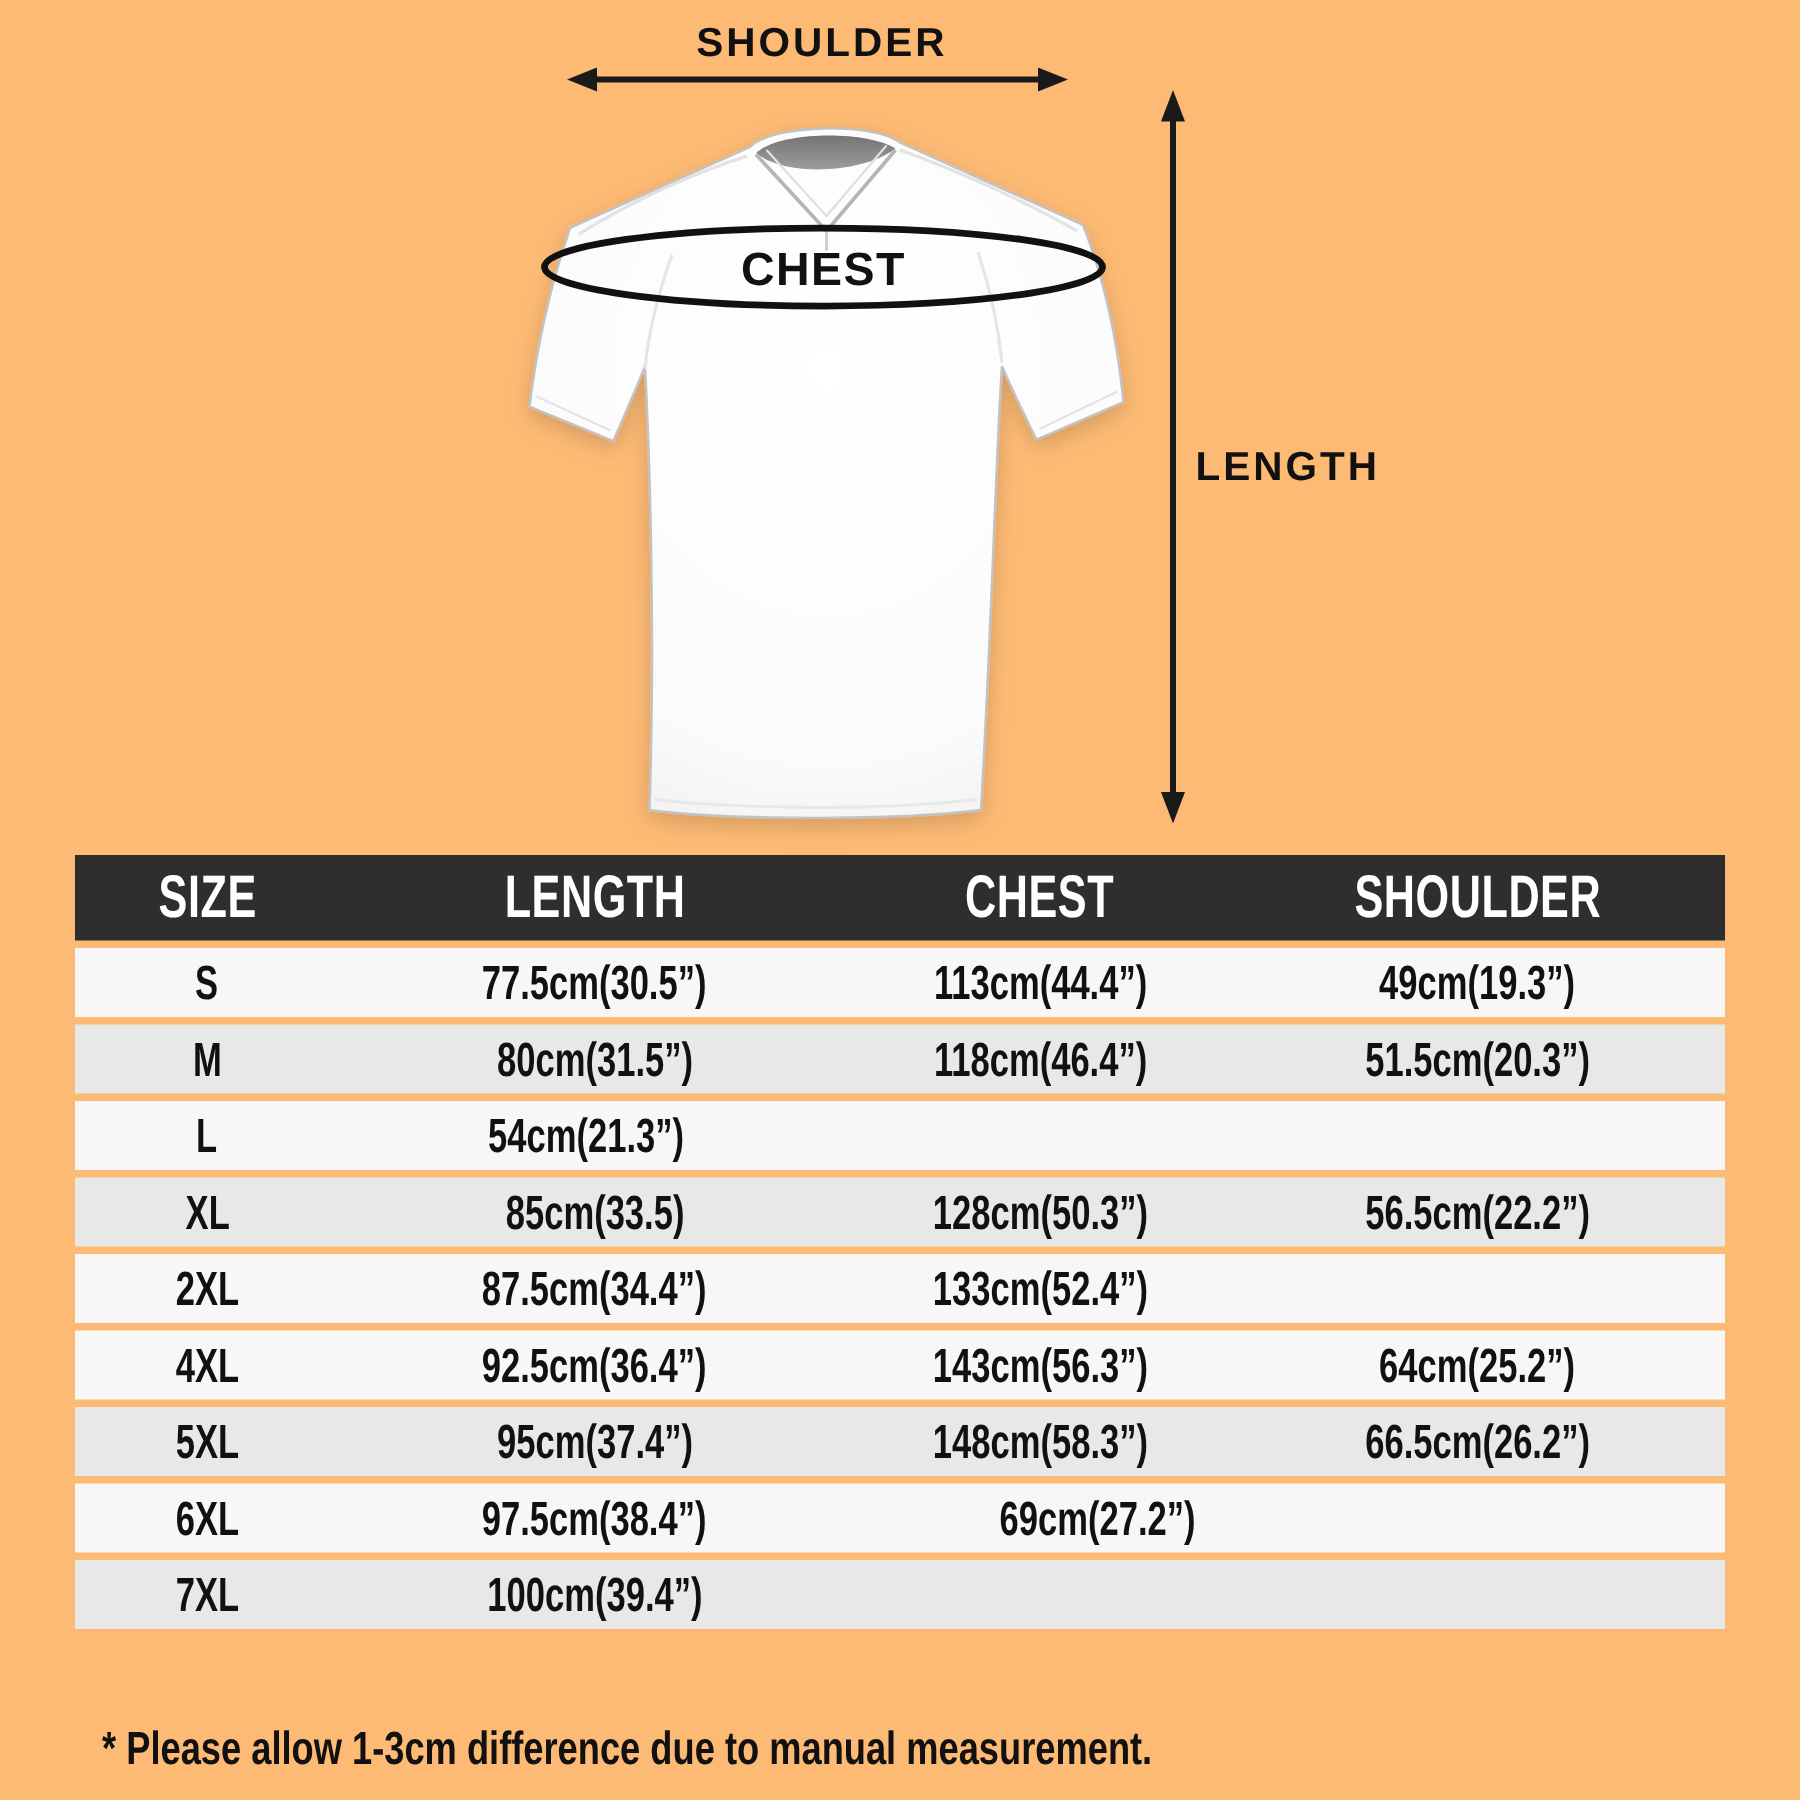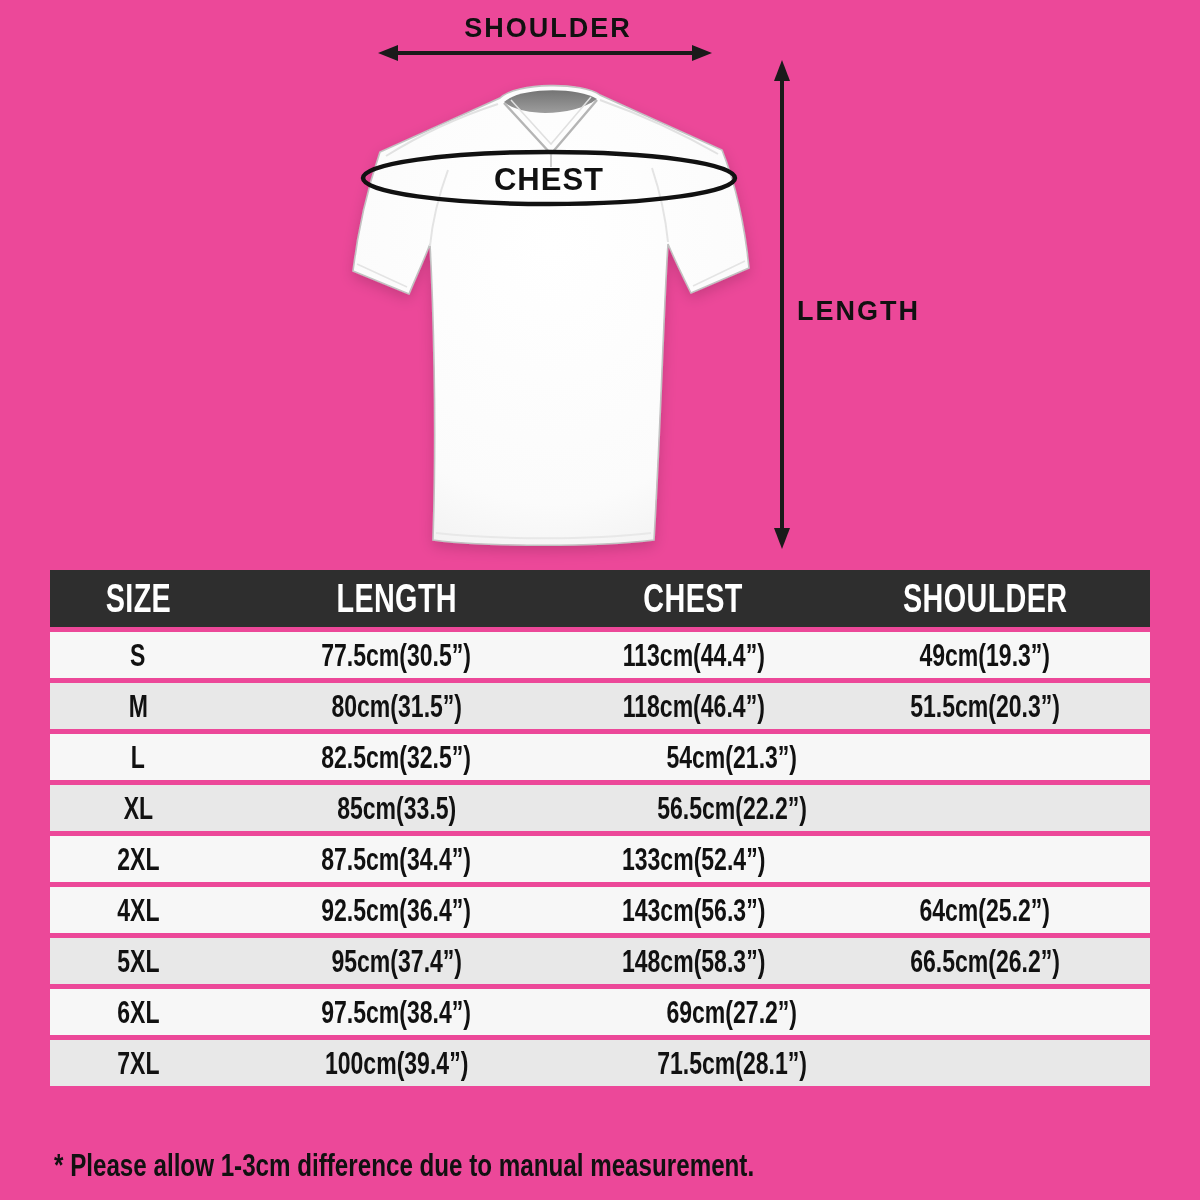--- a/index.html
+++ b/index.html
@@ -1,19 +1,19 @@
 <!DOCTYPE html>
 <html><head>
 <meta charset="utf-8">
 <style>
   html,body{margin:0;padding:0;background:#ffffff;}
   .page{
     position:relative;
     width:1200px;height:1200px;
-    background:#ec4899;
+    background:#fdba74;
     font-family:"Liberation Sans", sans-serif;
     overflow:hidden;
   }
   
   .diagram{position:absolute;left:0;top:0;width:1200px;height:570px;}
   .diagram svg{display:block;}
   .diag-label{
     font-family:"Liberation Sans", sans-serif;
     font-weight:bold;
     font-size:27px;
@@ -48,21 +48,21 @@
     display:inline-block;transform:scaleX(0.72);transform-origin:center;
     white-space:nowrap;color:#ffffff;font-weight:bold;font-size:40px;
     letter-spacing:0.5px;
   }
   .td-text{
     display:inline-block;transform:scaleX(0.72);transform-origin:center;
     white-space:nowrap;color:#111111;font-weight:bold;font-size:32px;
   }
   
   .footnote{
-    position:absolute;left:54px;top:1148px;width:1100px;
+    position:absolute;left:68px;top:1148px;width:1100px;
     color:#111111;font-weight:bold;font-size:31px;
   }
   .footnote span{
     display:inline-block;transform:scaleX(0.78);transform-origin:left center;
     white-space:nowrap;
   }
 </style>
 </head>
 <body>
 
@@ -180,34 +180,34 @@
           <span class="td-text">118cm(46.4”)</span>
         </div>
       <div class="cell c-shoulder">
           <span class="td-text">51.5cm(20.3”)</span>
         </div>
     </div>
     <div class="trow light">
       <div class="cell c-size">
           <span class="td-text">L</span>
         </div>
-      <div class="cell c-length">
-          <span class="td-text">82.5cm(32.5”)</span>
-        </div>
       <div class="cell c-shoulder">
           <span class="td-text">54cm(21.3”)</span>
         </div>
     </div>
     <div class="trow gray">
       <div class="cell c-size">
           <span class="td-text">XL</span>
         </div>
       <div class="cell c-length">
           <span class="td-text">85cm(33.5)</span>
         </div>
+      <div class="cell c-chest">
+          <span class="td-text">128cm(50.3”)</span>
+        </div>
       <div class="cell c-shoulder">
           <span class="td-text">56.5cm(22.2”)</span>
         </div>
     </div>
     <div class="trow light">
       <div class="cell c-size">
           <span class="td-text">2XL</span>
         </div>
       <div class="cell c-length">
           <span class="td-text">87.5cm(34.4”)</span>
@@ -254,23 +254,20 @@
       <div class="cell c-shoulder">
           <span class="td-text">69cm(27.2”)</span>
         </div>
     </div>
     <div class="trow gray">
       <div class="cell c-size">
           <span class="td-text">7XL</span>
         </div>
       <div class="cell c-length">
           <span class="td-text">100cm(39.4”)</span>
-        </div>
-      <div class="cell c-shoulder">
-          <span class="td-text">71.5cm(28.1”)</span>
         </div>
     </div>
   </div>
 
   <div class="footnote">
     <span>* Please allow 1-3cm difference due to manual measurement.</span>
   </div>
 
 </div>
 

